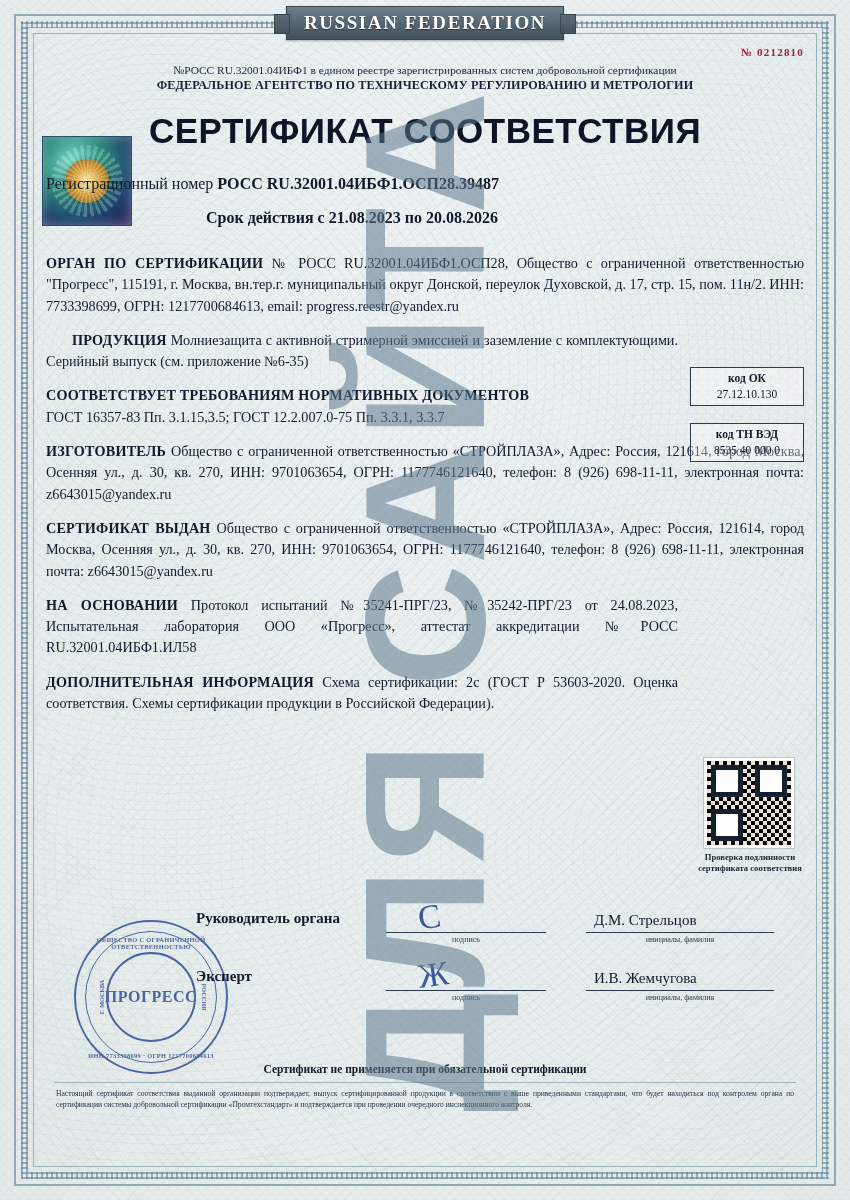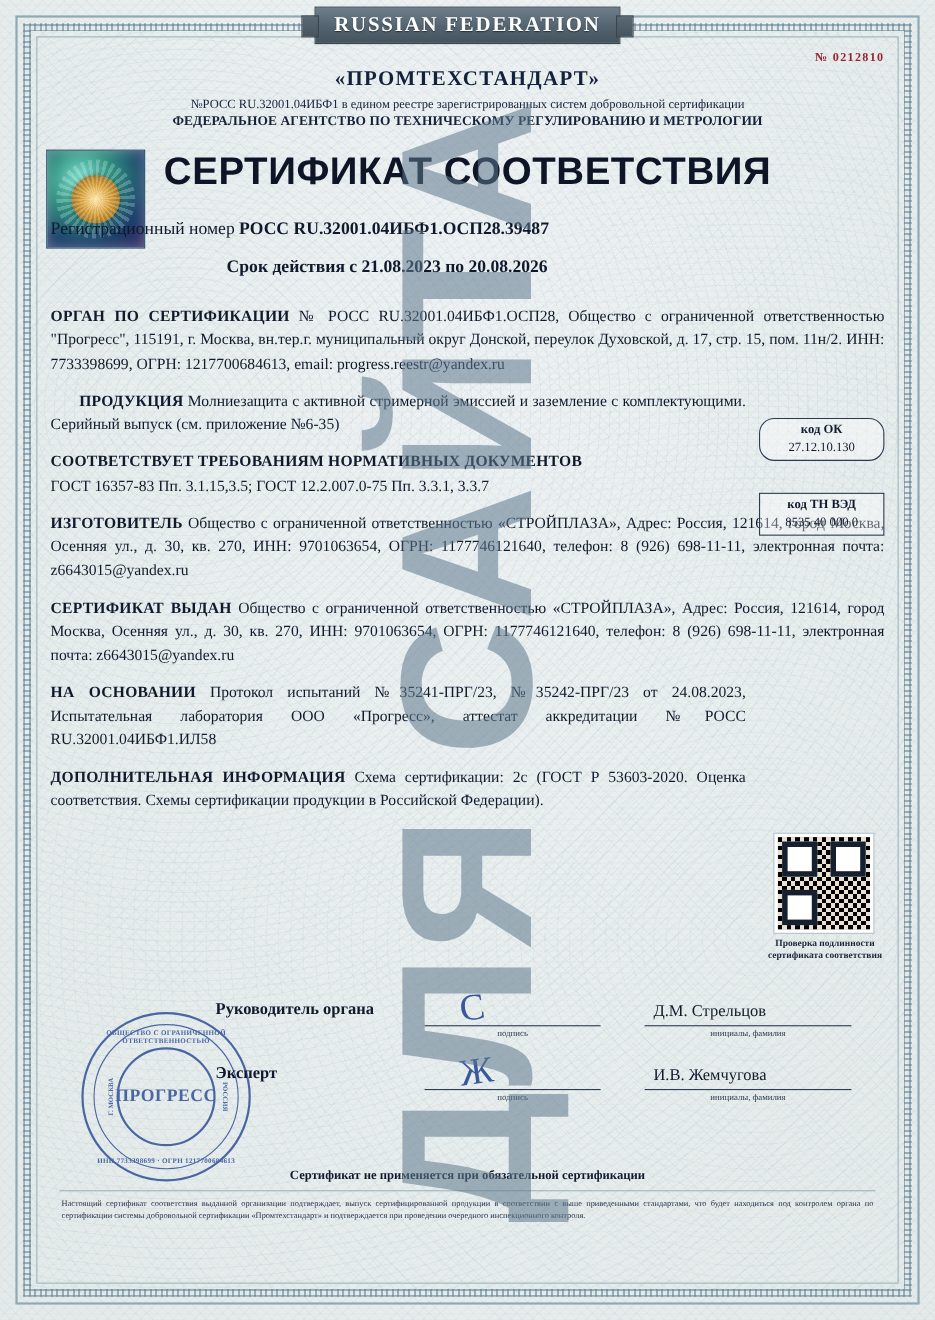--- a/index.html
+++ b/index.html
@@ -228,21 +228,21 @@
     right: 0;
     width: 108px;
     border: 1px solid #2a3b52;
     background: rgba(255,255,255,.35);
     text-align: center;
     font-size: 11.5px;
     line-height: 1.35;
     padding: 3px 2px;
   }
   .code-box .ttl { font-weight: bold; }
-  #ok-box { top: 102px; border-radius: 14px; }
+  #ok-box { top: 114px; }
   #tnved-box { top: 170px; }
 
   .narrow { padding-right: 126px; }
 
   .qr {
     position: absolute;
     right: 10px;
     top: 700px;
     width: 84px;
     height: 84px;
@@ -459,21 +459,20 @@
   </div>
 
   <div class="serial">№ 0212810</div>
 
   <div class="holo">
     <div class="holo-core"></div>
   </div>
 
   <div class="content">
 
-    <div class="sys-title2">«ПРОМТЕХСТАНДАРТ»</div>
     <div class="sys-line">№РОСС RU.32001.04ИБФ1 в едином реестре зарегистрированных систем добровольной сертификации</div>
     <div class="sys-line bold">ФЕДЕРАЛЬНОЕ АГЕНТСТВО ПО ТЕХНИЧЕСКОМУ РЕГУЛИРОВАНИЮ И МЕТРОЛОГИИ</div>
 
     <div class="main-title">СЕРТИФИКАТ СООТВЕТСТВИЯ</div>
 
     <div class="reg-line">
       <span>Регистрационный номер</span>
       <b>РОСС RU.32001.04ИБФ1.ОСП28.39487</b>
     </div>
 

